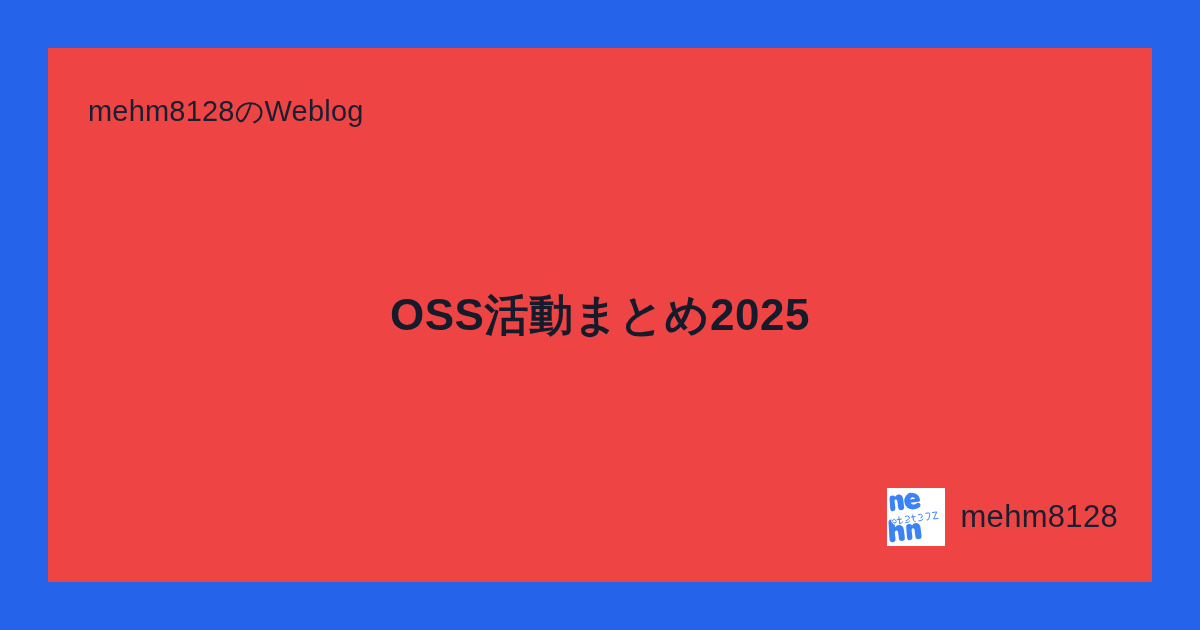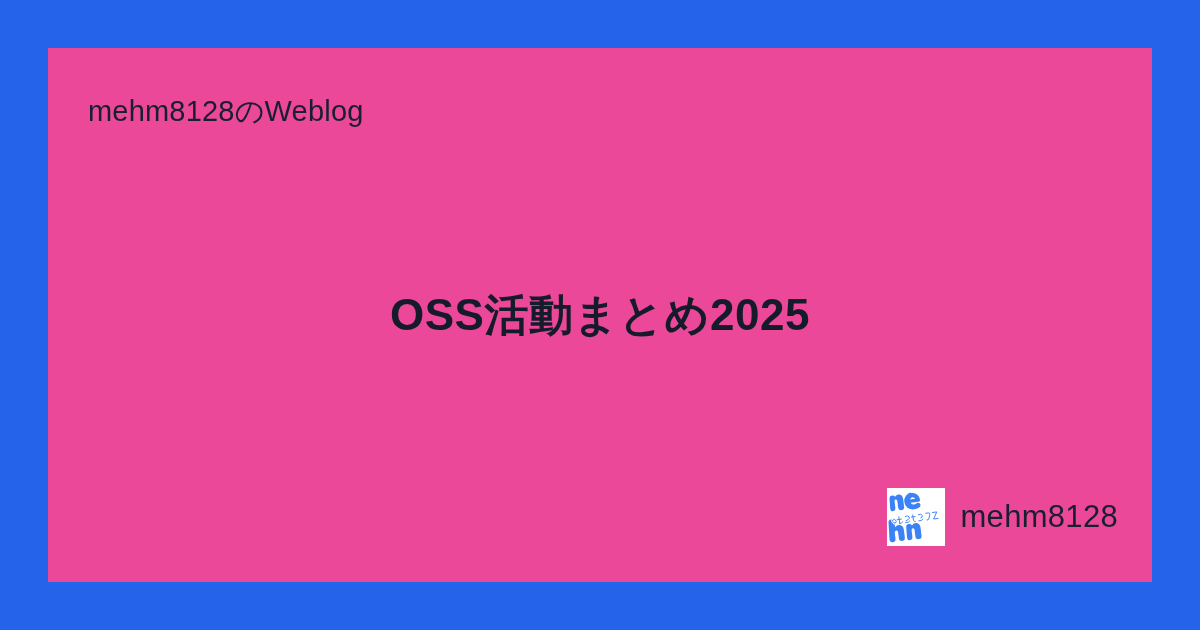--- a/index.html
+++ b/index.html
@@ -20,21 +20,21 @@
     height: 630px;
     background: #2563eb;
     box-sizing: border-box;
     padding: 48px;
   }
 
   .og-card {
     position: relative;
     width: 100%;
     height: 100%;
-    background: #ec4899;
+    background: #ef4444;
     box-sizing: border-box;
     overflow: hidden;
   }
 
   .site-title {
     position: absolute;
     top: 44px;
     left: 40px;
     font-size: 29px;
     font-weight: 400;

